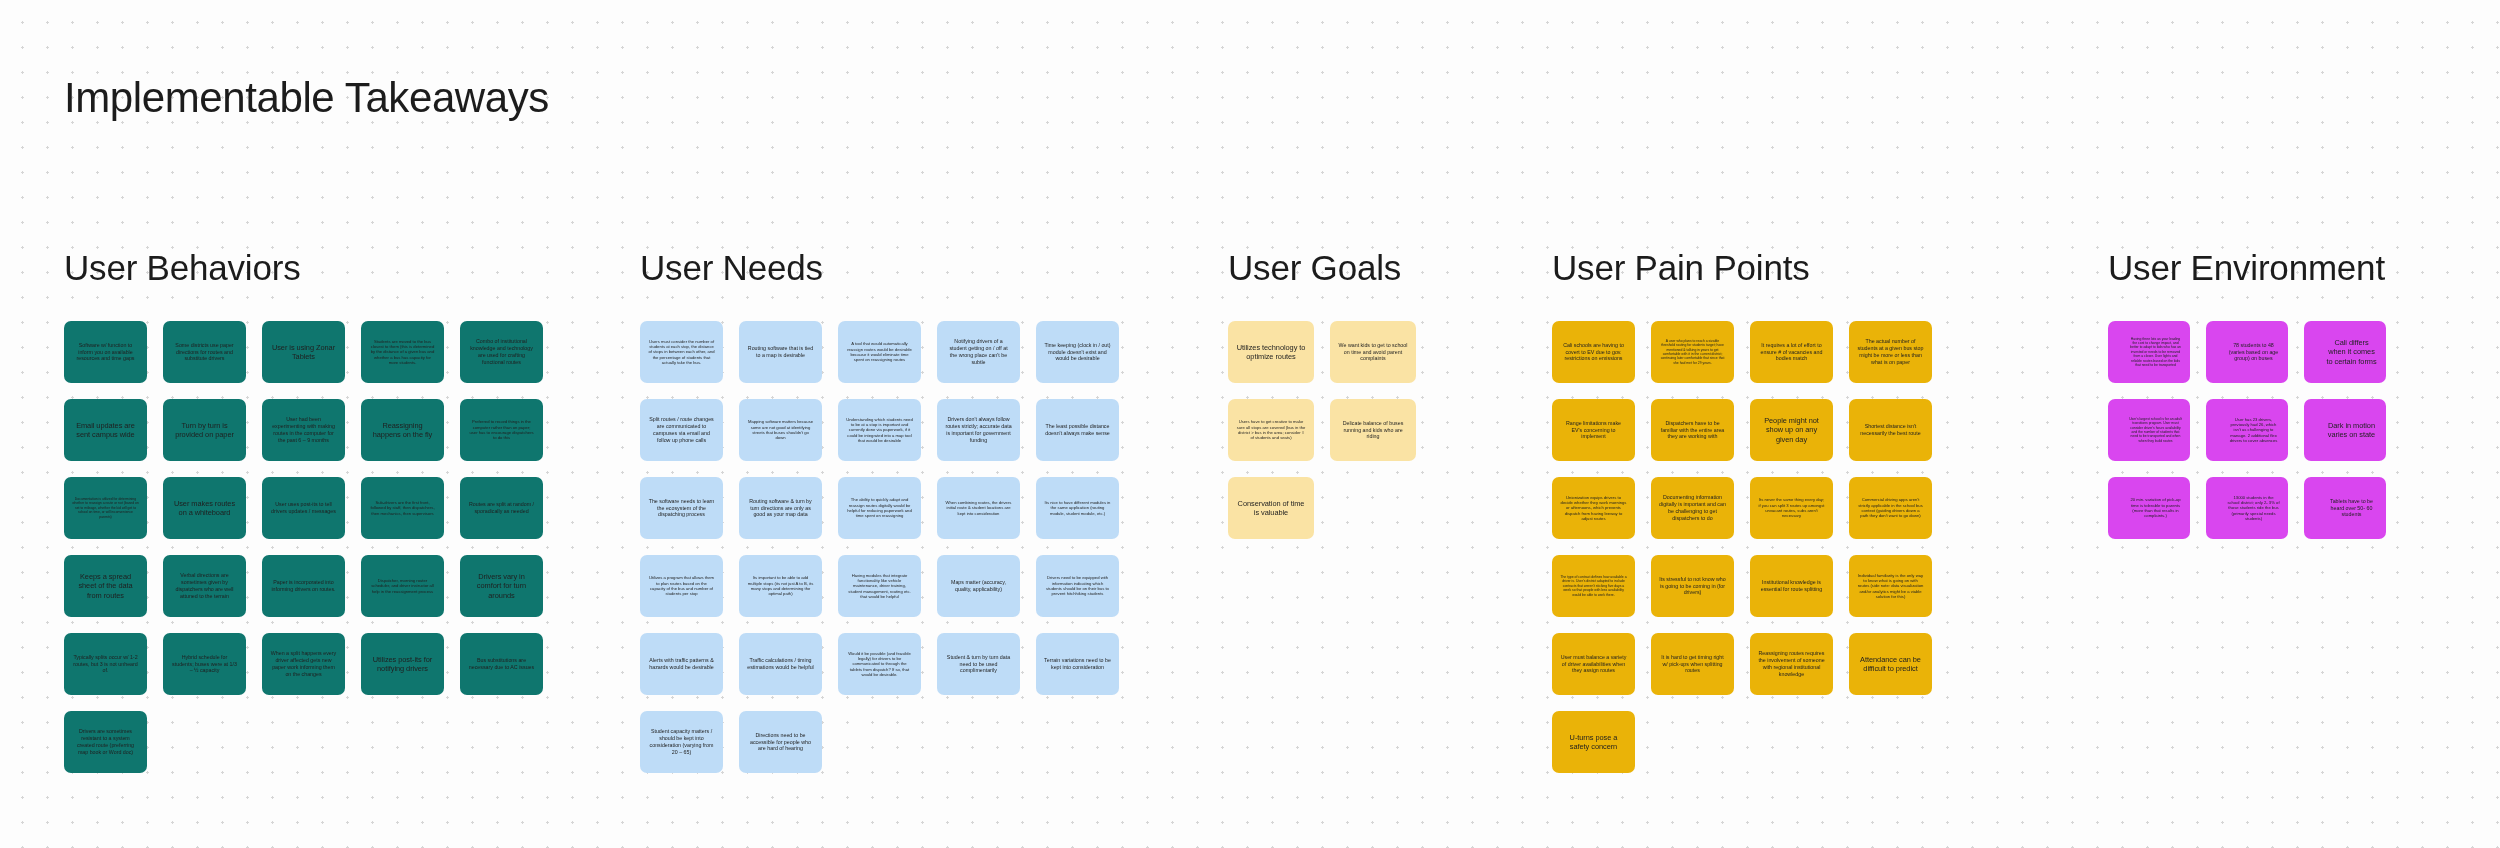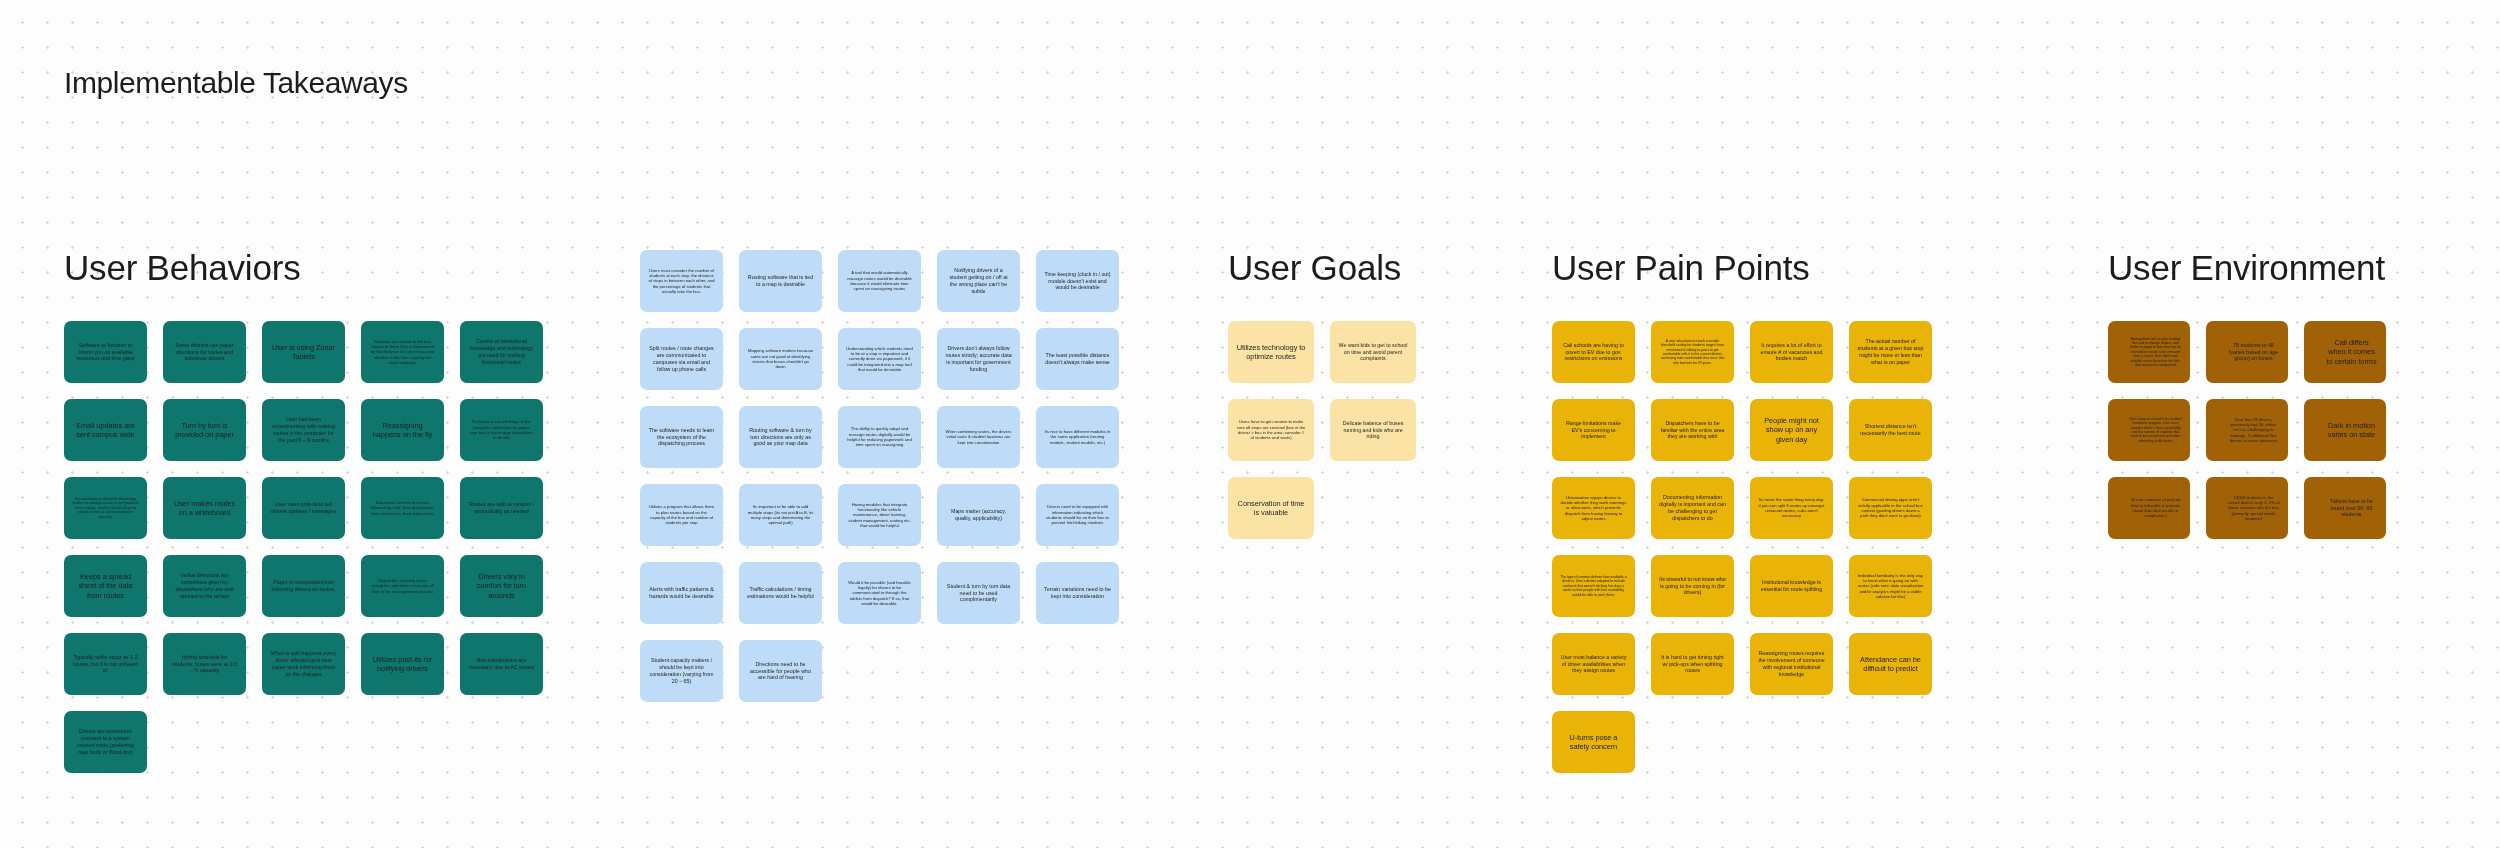--- a/index.html
+++ b/index.html
@@ -24,21 +24,21 @@
   #board {
     position: relative;
     width: 2500px;
     height: 848px;
   }
 
   #page-title {
     position: absolute;
     left: 64px;
     top: 46px;
-    font-size: 30px;
+    font-size: 42px;
     font-weight: 400;
     letter-spacing: -0.4px;
     color: #1c1c1c;
     white-space: nowrap;
   }
 
   .section {
     position: absolute;
     top: 250px;
   }
@@ -81,21 +81,21 @@
   .t-lg  { font-size: 7.4px; letter-spacing: -0.05px; }
   .t-md  { font-size: 5.3px; }
   .t-sm  { font-size: 4.2px; }
   .t-xs  { font-size: 3.4px; }
 
   
   .c-behaviors   { background-color: #0f766e; }
   .c-needs       { background-color: #bedcf7; }
   .c-goals       { background-color: #fae3a4; }
   .c-pain        { background-color: #eab308; }
-  .c-environment { background-color: #a16207; padding-left: 21px; }
+  .c-environment { background-color: #d946ef; padding-left: 21px; }
 
   
   #sec-behaviors   { left: 64px;   }
   #sec-needs       { left: 640px;  }
   #sec-goals       { left: 1228px; }
   #sec-pain        { left: 1552px; }
   #sec-environment { left: 2108px; }
 
   #sec-goals .note { width: 86px; justify-content: center; }
   #sec-environment .note { width: 82px; }
@@ -189,20 +189,21 @@
           <span class="t-lg">Drivers vary in comfort for turn arounds</span>
         </div>
         <div class="note c-behaviors">
           <span class="t-md">Bus substitutions are necessary due to AC issues</span>
         </div>
         <div style="width: 83px; height: 62px;"></div>
       </div>
   </section>
 
   <section class="section" id="sec-needs">
+    <h2 class="section-title">User Needs</h2>
     <div class="grid" style="grid-template-rows: repeat(6, 62px);">
         <div class="note c-needs">
           <span class="t-sm">Users must consider the number of students at each stop, the distance of stops in between each other, and the percentage of students that actually take the bus.</span>
         </div>
         <div class="note c-needs">
           <span class="t-md">Split routes / route changes are communicated to campuses via email and follow up phone calls</span>
         </div>
         <div class="note c-needs">
           <span class="t-md">The software needs to learn the ecosystem of the dispatching process</span>
         </div>

